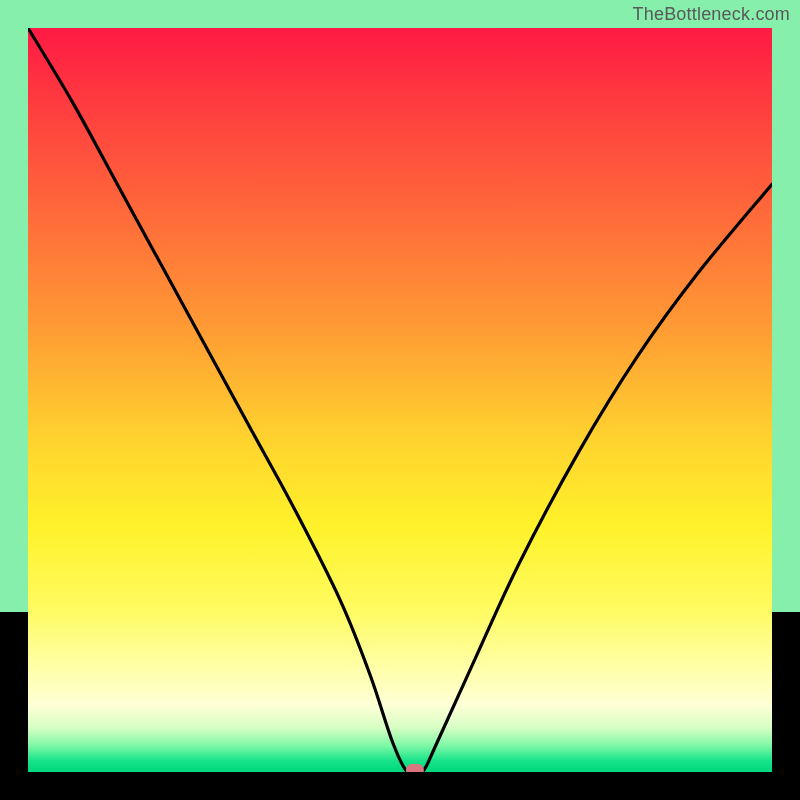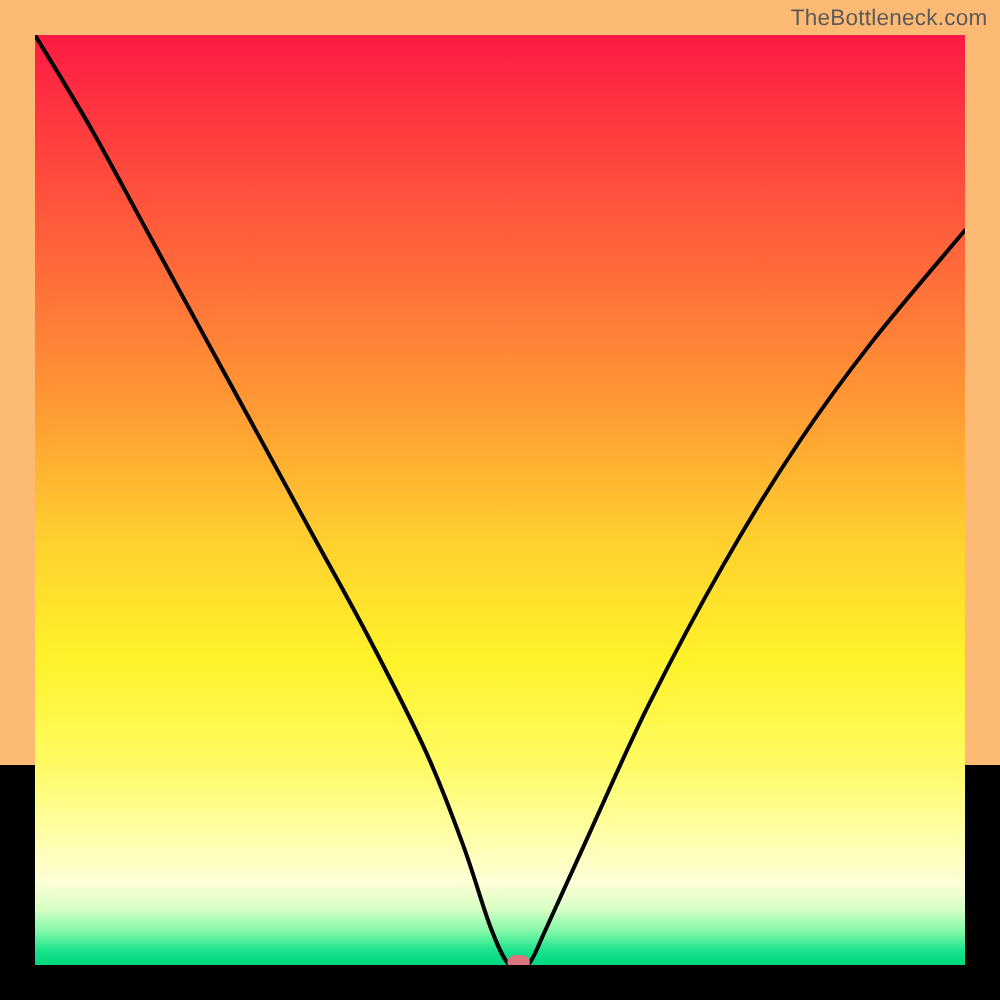--- a/index.html
+++ b/index.html
@@ -8,21 +8,21 @@
     width: 800px;
     height: 800px;
     background: #000;
     overflow: hidden;
     font-family: Arial, Helvetica, sans-serif;
   }
   .frame {
     position: relative;
     width: 800px;
     height: 612px;
-    background: #fdba74;
+    background: #86efac;
   }
   .plot-area {
     position: absolute;
     left: 28px;
     top: 28px;
     width: 744px;
     height: 744px;
     
     background: linear-gradient(
       to bottom,

